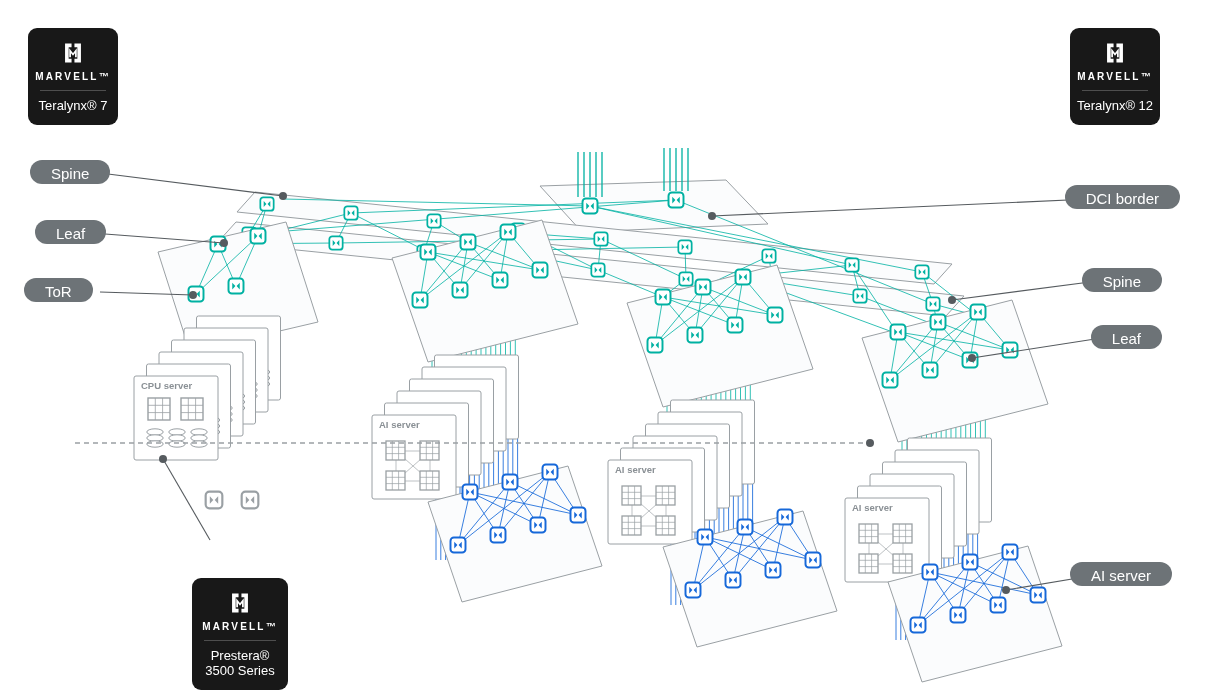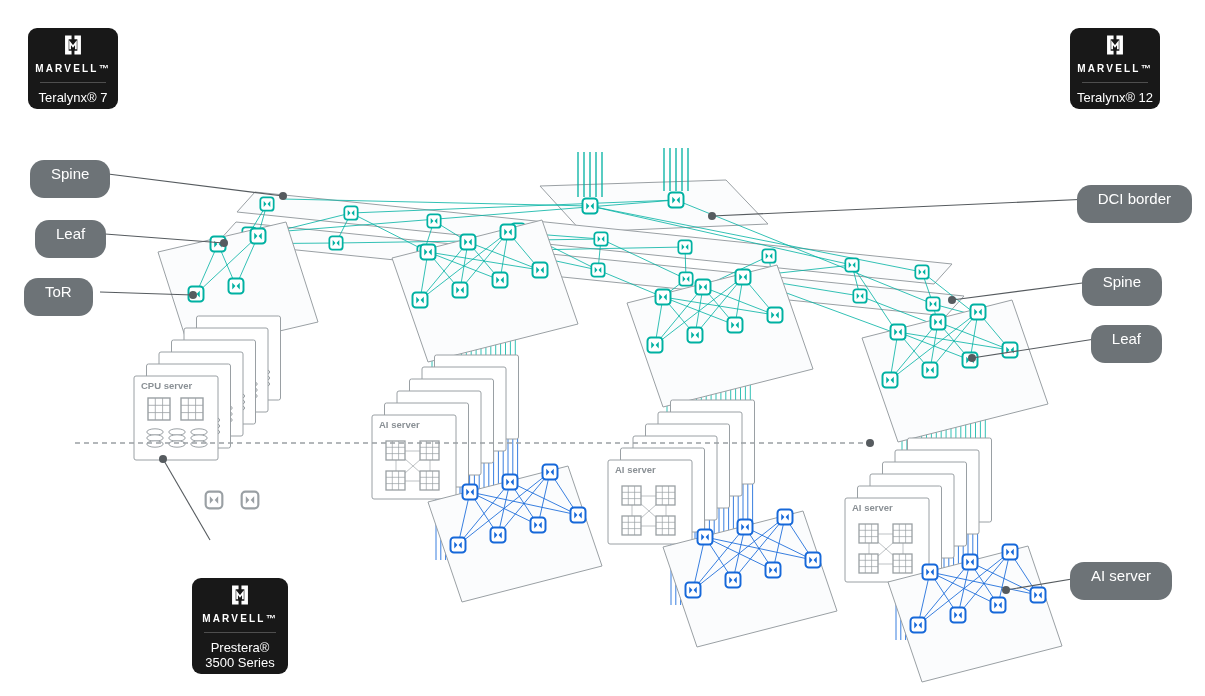--- a/index.html
+++ b/index.html
@@ -15,25 +15,25 @@
   .teal{color:#00B1A2}
   .blue{color:#1668D9}
   .gray{color:#9AA0A4}
   .ptr{stroke:#565B5F;stroke-width:1.1}
   .dot{fill:#565B5F}
   .dashed{fill:none;stroke:#9AA0A4;stroke-width:1.4;stroke-dasharray:5 4}
   .cardTitle{font-size:9.5px;font-weight:bold;fill:#8A9095}
 
   
   .pill{position:absolute;background:#6D7377;color:#fff;font-size:15px;line-height:28px;
-        height:38px;padding:0 21px;border-radius:14px;white-space:nowrap;z-index:3}
+        height:24px;padding:0 21px;border-radius:14px;white-space:nowrap;z-index:3}
 
   
   .badge{position:absolute;width:90px;background:#181818;border-radius:9px;color:#fff;
-         text-align:center;padding:4px 0;z-index:3}
+         text-align:center;padding:12px 0;z-index:3}
   .badge.wide{width:96px}
   .badge svg{width:26px;height:26px;display:block;margin:0 auto}
   .badge-brand{font-size:10px;font-weight:bold;letter-spacing:2.2px;margin-top:5px}
   .badge-divider{height:1px;background:#4E4E4E;margin:8px 12px 7px}
   .badge-product{font-size:13px;line-height:15px}
 </style>
 </head>
 <body>
 
 <div class="stage">
@@ -280,21 +280,21 @@
     <line class="ptr" x1="210" y1="540" x2="163" y2="459"></line>
     <circle class="dot" cx="163" cy="459" r="4"></circle>
     <line class="ptr" x1="1090" y1="576" x2="1006" y2="590"></line>
     <circle class="dot" cx="1006" cy="590" r="4"></circle>
   </g>
 </svg>
 
 <div class="pill" style="left:30px;top:160px">Spine</div>
 <div class="pill" style="left:35px;top:220px">Leaf</div>
 <div class="pill" style="left:24px;top:278px">ToR</div>
-<div class="pill" style="right:13px;top:185px">DCI border</div>
+<div class="pill" style="right:25px;top:185px">DCI border</div>
 <div class="pill" style="right:43px;top:268px">Spine</div>
 <div class="pill" style="right:43px;top:325px">Leaf</div>
 <div class="pill" style="right:33px;top:562px">AI server</div>
 
 <div class="badge" style="left:28px;top:28px">
   <svg viewBox="0 0 36 36">
     <path d="M7 5 H16 V10 H12 V26 H16 V31 H7 Z" fill="#fff"></path>
     <path d="M29 5 H20 V10 H24 V26 H20 V31 H29 Z" fill="#fff"></path>
     <path d="M14 24 V15 L18 20 L22 15 V24" stroke="#fff" stroke-width="2.4" fill="none"></path>
   </svg>

